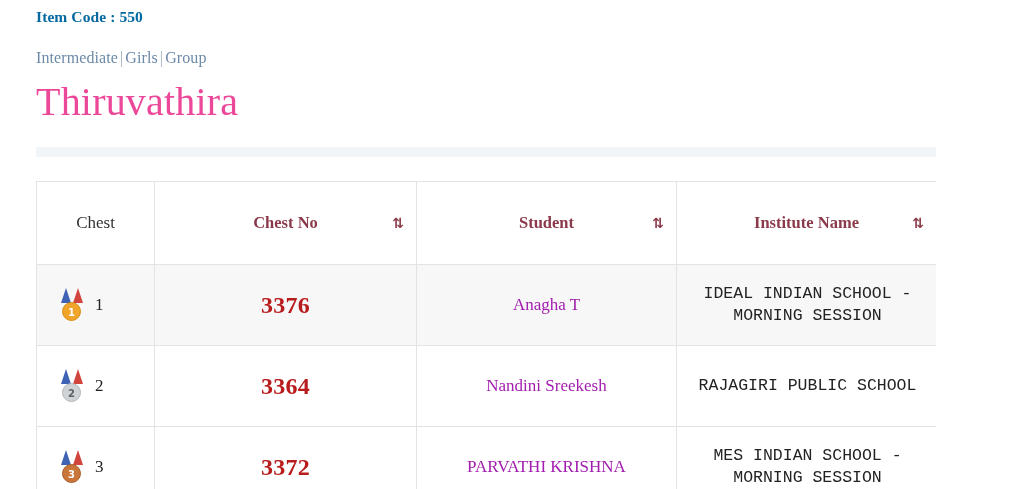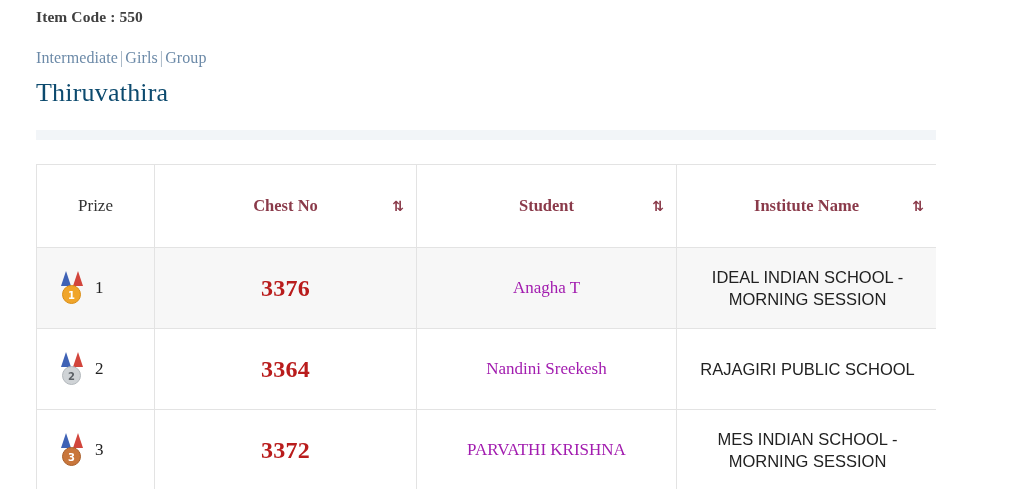--- a/index.html
+++ b/index.html
@@ -18,40 +18,40 @@
     position: relative;
     width: 1024px;
     height: 489px;
     box-sizing: border-box;
     padding: 0 36px;
   }
   .item-code {
     font-family: "Liberation Serif", serif;
     font-weight: bold;
     font-size: 15.5px;
-    color: #404040;
+    color: #0369a1;
     padding-top: 8px;
     letter-spacing: 0.1px;
   }
   .meta-line {
     font-family: "Liberation Serif", serif;
     font-size: 16px;
     color: #6c8aa8;
     margin-top: 23px;
     letter-spacing: 0.1px;
   }
   .meta-sep {
     color: #9aacbd;
     padding: 0 2px;
   }
   .title {
     font-family: "Liberation Serif", serif;
-    font-size: 26px;
+    font-size: 40px;
     font-weight: normal;
-    color: #0c4a6e;
+    color: #ec4899;
     margin-top: 11px;
     letter-spacing: 0.2px;
   }
   .bar {
     margin-top: 22px;
     height: 10px;
     width: 910px;
     background: #f2f5f8;
   }
   .table-wrap {
@@ -169,21 +169,21 @@
     letter-spacing: 0.3px;
   }
   td.student-cell {
     text-align: center;
     font-family: "Liberation Serif", serif;
     font-size: 17px;
     color: #a21caf;
   }
   td.institute-cell {
     text-align: center;
-    font-family: Liberation Sans, sans-serif;
+    font-family: Liberation Mono, monospace;
     font-size: 16.5px;
     color: #222222;
     line-height: 1.35;
     padding-right: 10px;
   }
   .clip-edge {
     position: absolute;
     top: 0;
     right: 0;
     width: 88px;
@@ -211,21 +211,21 @@
     <table class="results">
       <colgroup>
         <col class="c-prize">
         <col class="c-chest">
         <col class="c-student">
         <col class="c-institute">
       </colgroup>
       <thead>
         <tr>
           <th class="prize-head">
-            <span>Prize</span>
+            <span>Chest</span>
           </th>
           <th>
             <span>Chest No</span>
             <span class="sort-icon">⇅</span>
           </th>
           <th>
             <span>Student</span>
             <span class="sort-icon">⇅</span>
           </th>
           <th>

